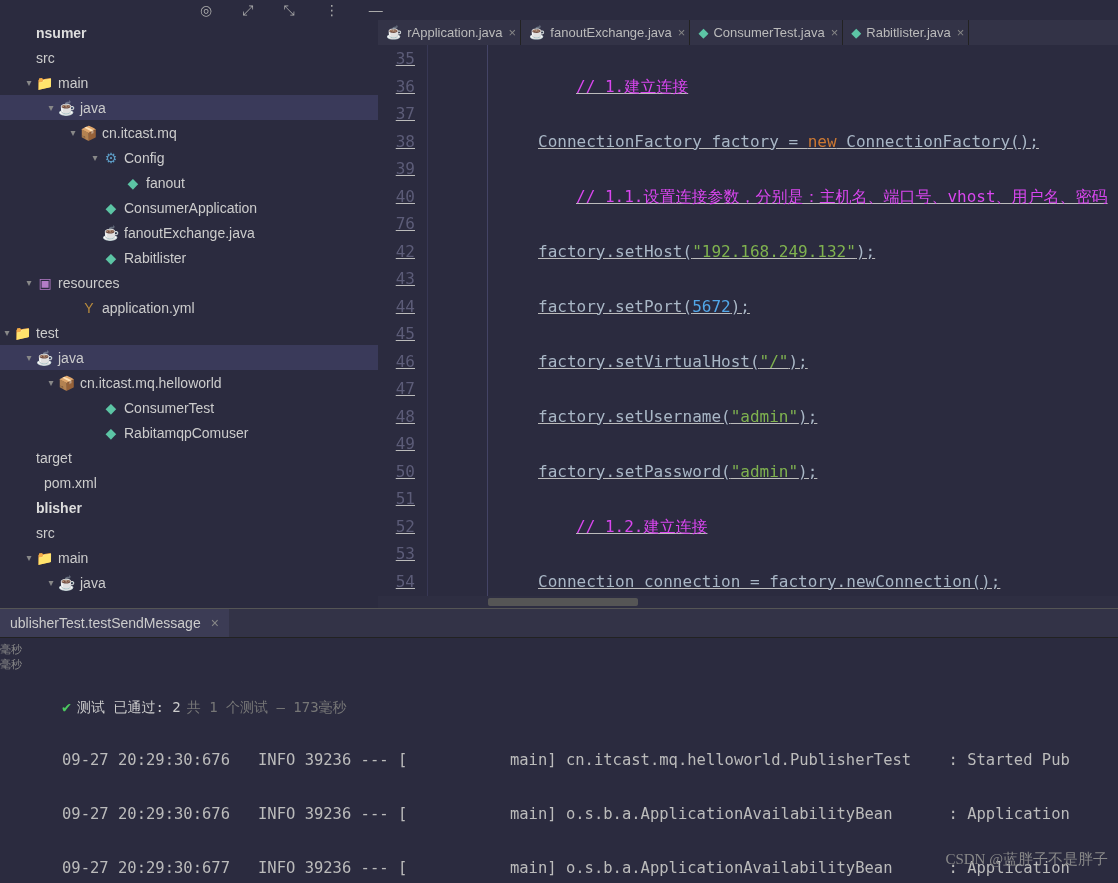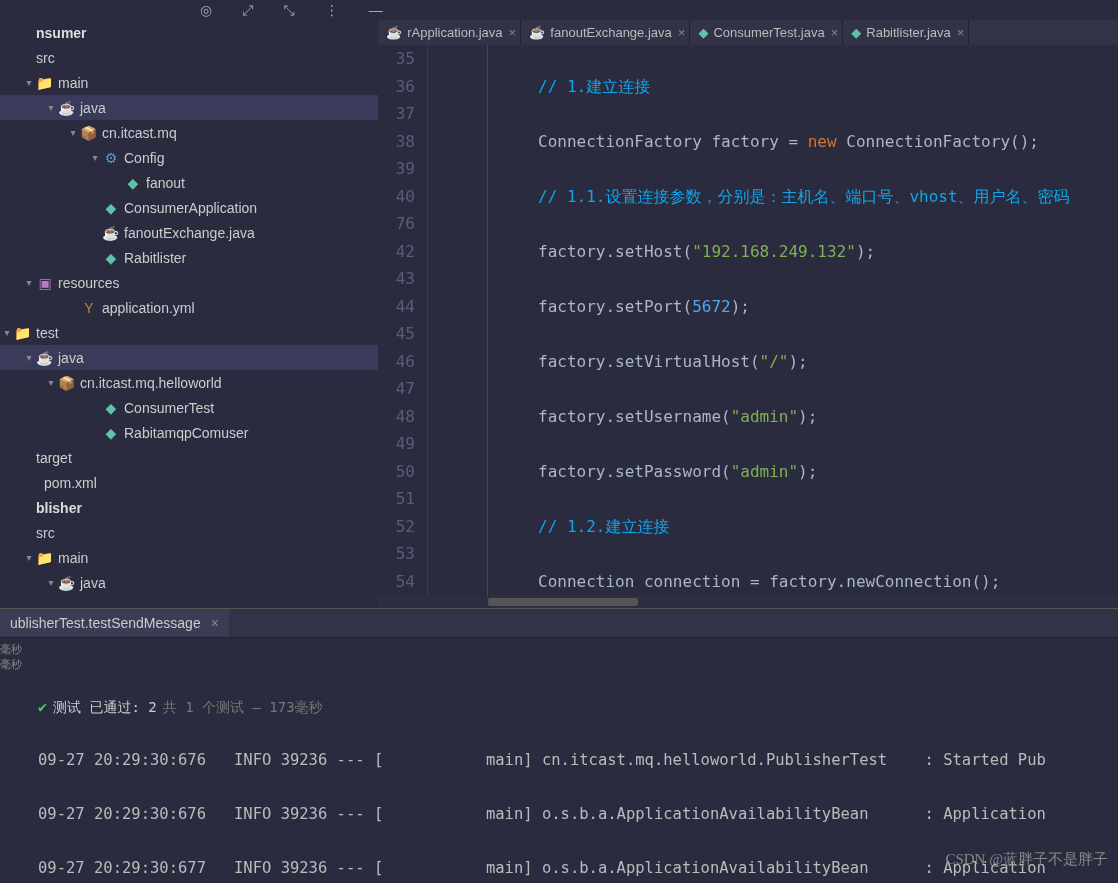--- a/index.html
+++ b/index.html
@@ -25,35 +25,35 @@
 .ic-jfile { color: #c78a4e; }
 .ic-res { color: #b47cc7; }
 .ic-yml { color: #b78a3e; }
 
 .editor-area { flex: 1; background: #2b2b3f; display: flex; flex-direction: column; }
 .tabs { display: flex; background: #333347; height: 25px; align-items: stretch; }
 .tab { display: flex; align-items: center; padding: 0 4px 0 8px; border-right: 1px solid #222; color: #bbb; font-size: 13px; cursor: pointer; white-space: nowrap; }
 .tab .tab-icon { margin-right: 5px; }
 .tab .close { margin-left: 6px; color: #888; font-size: 13px; }
 
-.code-area { flex: 1; display: flex; font-family: 'Consolas', monospace; font-size: 16px; line-height: 27.5px; overflow: hidden; }
+.code-area { flex: 1; display: flex; font-family: 'Consolas', monospace; font-size: 16px; line-height: 27.5px; overflow: hidden; text-decoration: underline; }
 .gutter { width: 50px; text-align: right; padding-right: 12px; color: #5c5c78; background: #2b2b3f; border-right: 1px solid #383855; user-select: none; }
 .margin { width: 60px; border-right: 1px solid #444466; }
 .code { flex: 1; padding-left: 50px; white-space: pre; color: #a9b7c6; }
 .code .line { height: 27.5px; }
 .kw { color: #cc7832; }
 .str { color: #7fb24f; }
 .num { color: #52a7e8; }
-.cm { color: #0ea5e9; }
+.cm { color: #d946ef; margin-left: 38px; }
 
 .run-tab-bar { height: 30px; background: #333347; display: flex; border-top: 1px solid #555; border-bottom: 1px solid #222; }
 .run-tab { padding: 0 10px; height: 100%; display: flex; align-items: center; background: #3c3c55; color: #ccc; font-size: 14px; }
 .run-tab .close { margin-left: 10px; color: #888; }
 
-.console-area { background: #2b2b3f; height: 245px; display: flex; }
+.console-area { background: #2b2b3f; height: 245px; display: flex; gap: 24px; }
 .console-left { width: 30px; color: #888; font-size: 11px; padding-top: 4px; }
 .console-main { flex: 1; font-family: 'Consolas', monospace; font-size: 15.5px; line-height: 27px; color: #bbb; padding: 4px 8px 0 8px; white-space: pre; overflow: hidden; position: relative; }
 .test-status { display: flex; align-items: center; gap: 6px; color: #ccc; font-size: 14px; line-height: 22px; padding-bottom: 2px;}
 .check-icon { color: #4cc95f; font-size: 15px; }
 .gray { color: #777; }
 .watermark { position: absolute; right: 10px; bottom: 10px; color: #888; font-size: 15px; font-family: 'Segoe UI'; }
 
 .scrollbar-h { height: 12px; background: #2e2e42; position:relative;}
 .scrollbar-h .thumb { position:absolute; left: 110px; width: 150px; height: 8px; top: 2px; background: #555; border-radius: 2px; }
 </style>

